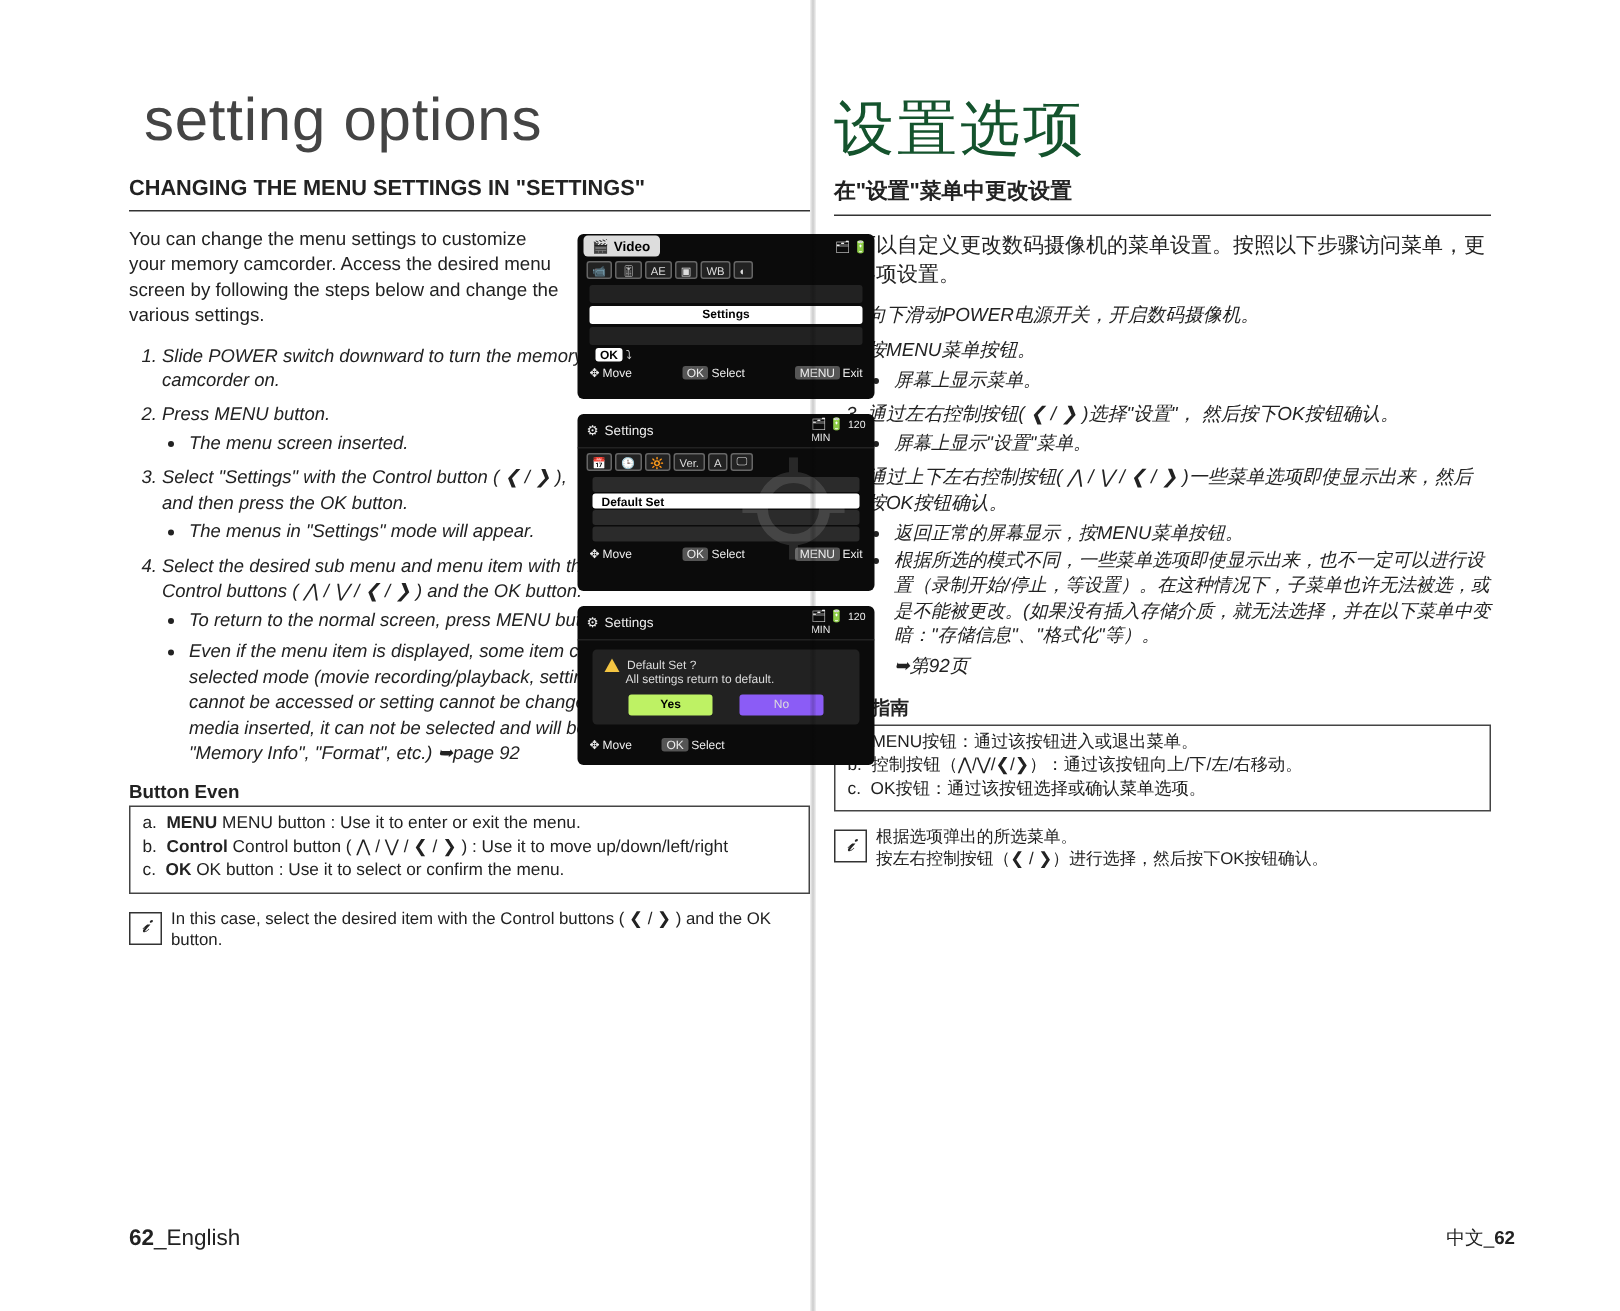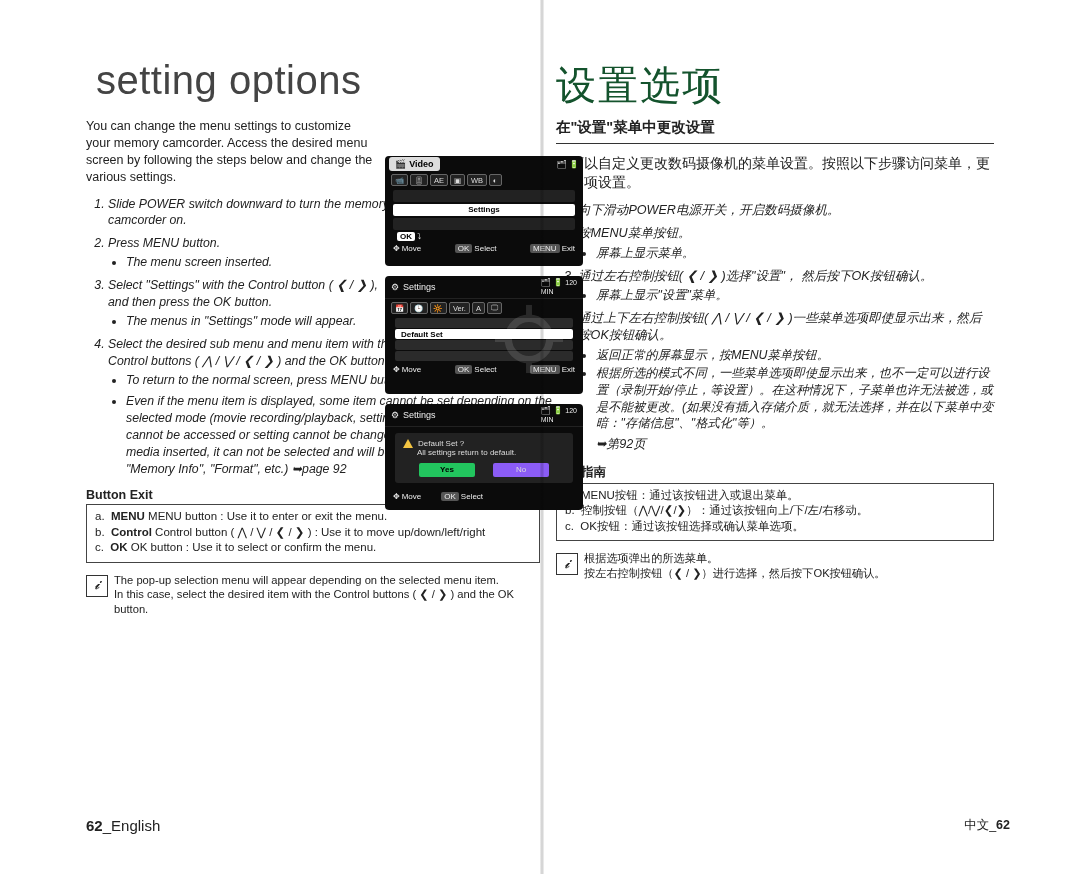--- a/index.html
+++ b/index.html
@@ -149,38 +149,39 @@
     width:0;height:0;border-left:5px solid transparent;border-right:5px solid transparent;
     border-bottom:9px solid #f4c542; display:inline-block; margin-right:5px; vertical-align:middle;
   }
   .lcd3 .yn {
     display:flex; gap:18px; justify-content:center; margin:6px 0 0 0;
   }
   .lcd3 .yn .btn {
     width:56px; height:14px; border-radius:2px; text-align:center; line-height:14px;
     font-size:8px;
   }
-  .lcd3 .yn .btn.yes { background:#22c55e; color:#000; font-weight:bold;}
+  .lcd3 .yn .btn.yes { background:#bef264; color:#000; font-weight:bold;}
   .lcd3 .yn .btn.no  { background:#8b5cf6; color:#ddd;}
 
   .steps-left { width: 448px; }
   .steps-left .narrow { width: 292px; }
 
 </style>
 </head>
 <body>
 
 <div class="page">
 
   <div class="spine"></div>
 
   <div class="title-row"><span class="title-en">setting options</span></div>
   <div class="title-zh">设置选项</div>
 
   <div class="col-left">
+    <div class="section-hdr">CHANGING THE MENU SETTINGS IN "SETTINGS"</div>
 
     <div class="intro intro-left">You can change the menu settings to customize your memory camcorder.  Access the desired menu screen by following the steps below and change the various settings.</div>
 
     <ol class="steps steps-left">
       <li class="narrow"><span>Slide POWER switch downward to turn the memory camcorder on.</span></li>
       <li class="narrow">
         <span>Press MENU button.</span>
         <ul class="bullets">
             <li>The menu screen inserted.</li>
           </ul>
@@ -196,30 +197,29 @@
         <div style="width:292px;"><span>Select the desired sub menu and menu item with the Control buttons ( ⋀ / ⋁ / ❮ / ❯ ) and the OK button.</span></div>
         <ul class="bullets" style="width:292px;">
           <li>To return to the normal screen, press MENU button.</li>
         </ul>
         <ul class="bullets">
           <li>Even if the menu item is displayed, some item cannot be set depending on the selected mode (movie recording/playback, settings). In this case, sub menu cannot be accessed or setting cannot be changed. (If there is no storage media inserted, it can not be selected and will be dimmed on the menu: "Memory Info", "Format", etc.) ➥page 92</li>
         </ul>
       </li>
     </ol>
 
-    <div class="tips-hdr">Button Exit</div>
+    <div class="tips-hdr">Button Even</div>
     <div class="tips-box">
       a.&nbsp;&nbsp;<b>MENU</b> <span style="display:inline">MENU button : Use it to enter or exit the menu.</span><br>
       b.&nbsp;&nbsp;<b>Control</b> <span style="display:inline">Control button ( ⋀ / ⋁ / ❮ / ❯ ) : Use it to move up/down/left/right</span><br>
       c.&nbsp;&nbsp;<b>OK</b> <span style="display:inline">OK button : Use it to select or confirm the menu.</span>
     </div>
 
     <div class="small-note">
       <span class="note-icon">𝓲</span>
-      <div>The pop-up selection menu will appear depending on the selected menu item.</div>
       <div>In this case, select the desired item with the Control buttons ( ❮ / ❯ ) and the OK button.</div>
     </div>
   </div>
 
   <div class="col-right">
     <div class="section-hdr">在"设置"菜单中更改设置</div>
 
     <div class="intro" style="font-size:14px;">您可以自定义更改数码摄像机的菜单设置。按照以下步骤访问菜单，更改各项设置。</div>
 
     <ol class="steps" style="font-size:12.6px;">

